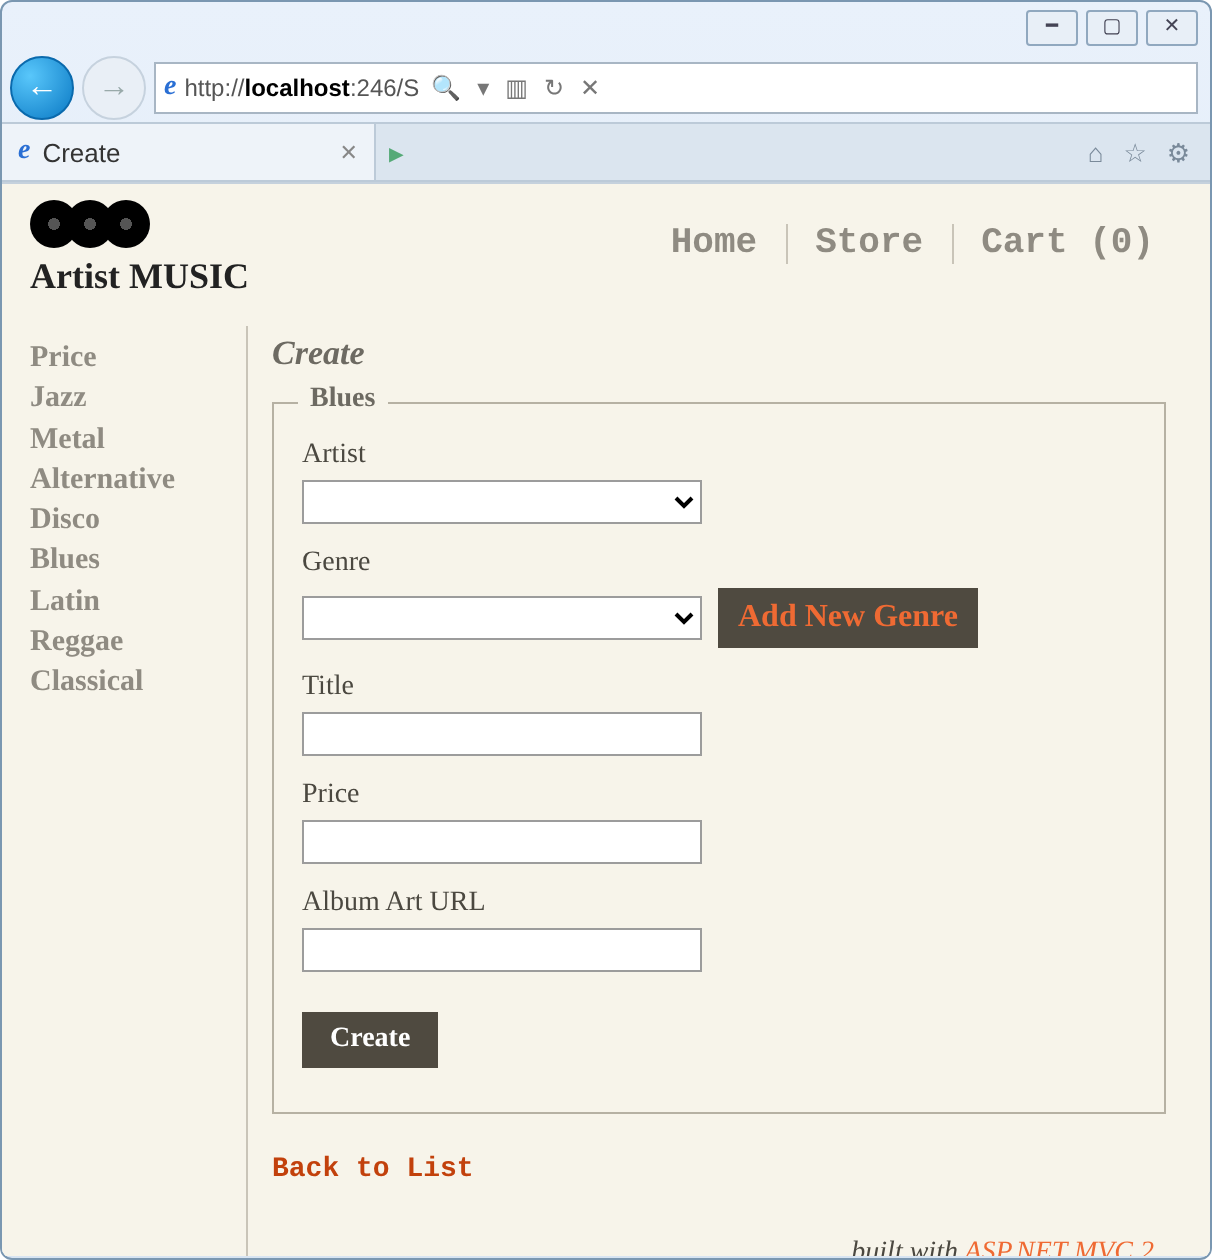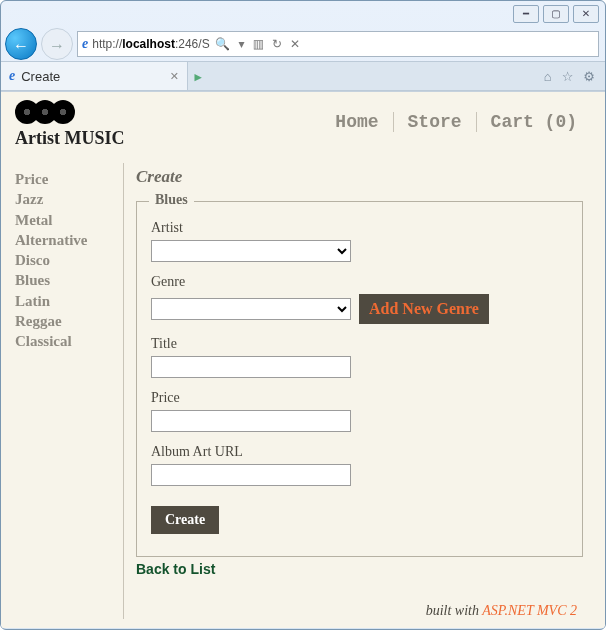--- a/index.html
+++ b/index.html
@@ -45,21 +45,21 @@
   .legend{position:absolute;top:-10px;left:12px;background:#f7f4ea;padding:0 6px;font-family:Georgia,serif;font-weight:bold;color:#6d6a62;font-size:14px;}
   .frow{margin-bottom:12px;}
   .flabel{font-family:Georgia,serif;color:#4b4840;font-size:14px;margin-bottom:4px;}
   select,input[type=text]{border:1px solid #9c9c9c;font-size:13px;padding:2px 3px;background:#fff;box-sizing:border-box;}
   .sel-genre{width:200px;height:22px;}
   .sel-artist{width:200px;height:22px;}
   .txt-in{width:200px;height:22px;}
   .genre-row{display:flex;align-items:center;gap:8px;}
   .btn-addgenre{background:#4f4a40;color:#ef6a33;font-family:Georgia,serif;font-weight:bold;font-size:16px;border:none;padding:6px 10px;cursor:pointer;}
   .btn-create{background:#4f4a40;color:#fff;font-family:Georgia,serif;font-weight:bold;font-size:14px;border:none;padding:6px 14px;cursor:pointer;margin-top:8px;}
-  .backlink{display:inline-block;margin-top:4px;font-family:Liberation Sans, sans-serif;font-weight:bold;color:#14532d;font-size:14px;text-decoration:none;cursor:pointer;}
+  .backlink{display:inline-block;margin-top:20px;font-family:Liberation Mono, monospace;font-weight:bold;color:#c2410c;font-size:14px;text-decoration:none;cursor:pointer;}
   .footer{text-align:right;font-family:Georgia,serif;font-style:italic;color:#4b4840;font-size:14px;margin-top:26px;padding-right:6px;}
   .footer a{color:#ef6a33;text-decoration:none;font-style:italic;cursor:pointer;}
 </style>
 </head>
 <body>
 
 <div class="window">
   <div class="titlebar">
     <div class="winbtns">
       <div class="winbtn">

